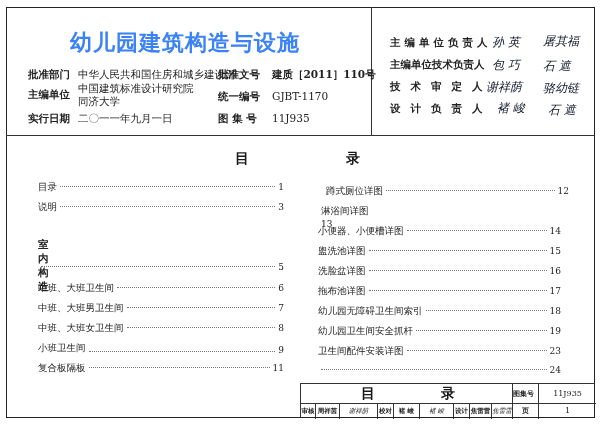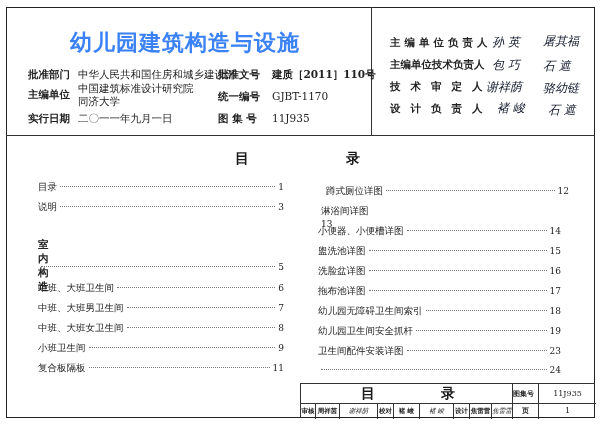--- a/index.html
+++ b/index.html
@@ -106,21 +106,21 @@
   <div class="toc-item" style="left:38px;top:302px;width:246px;">
     <span class="lbl">中班、大班男卫生间</span>
       <span class="dots"></span>
       <span class="pg">7</span>
   </div>
   <div class="toc-item" style="left:38px;top:322px;width:246px;">
     <span class="lbl">中班、大班女卫生间</span>
       <span class="dots"></span>
       <span class="pg">8</span>
   </div>
-  <div class="toc-item" style="left:38px;top:342px;width:246px;">
+  <div class="toc-item" style="left:38px;top:342px;width:246px;align-items:flex-end;">
     <span class="lbl">小班卫生间</span>
       <span class="dots"></span>
       <span class="pg">9</span>
   </div>
   <div class="toc-item" style="left:38px;top:362px;width:246px;">
     <span class="lbl">复合板隔板</span>
       <span class="dots"></span>
       <span class="pg">11</span>
   </div>
 

